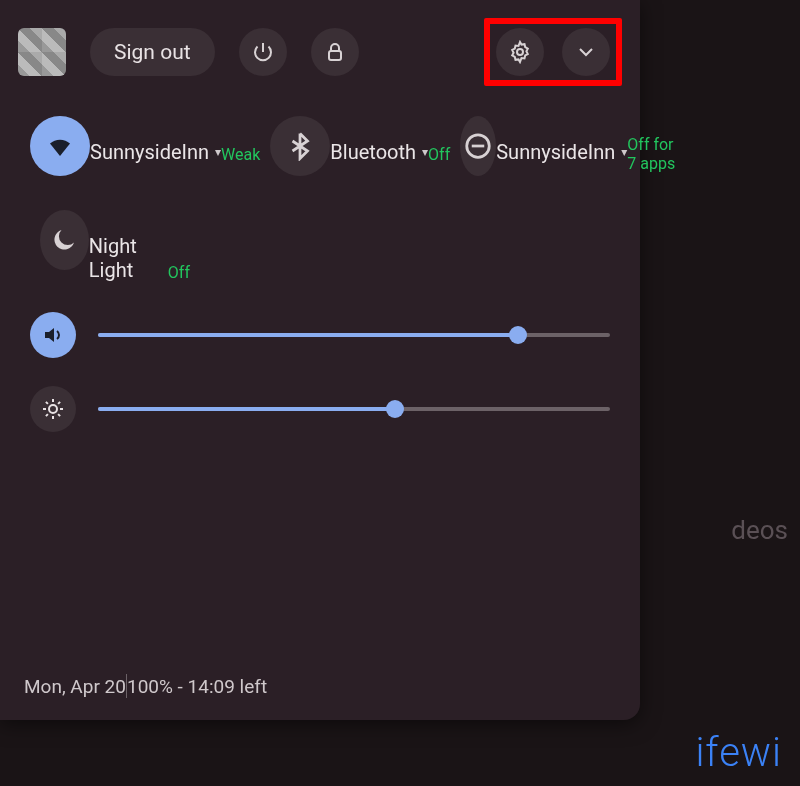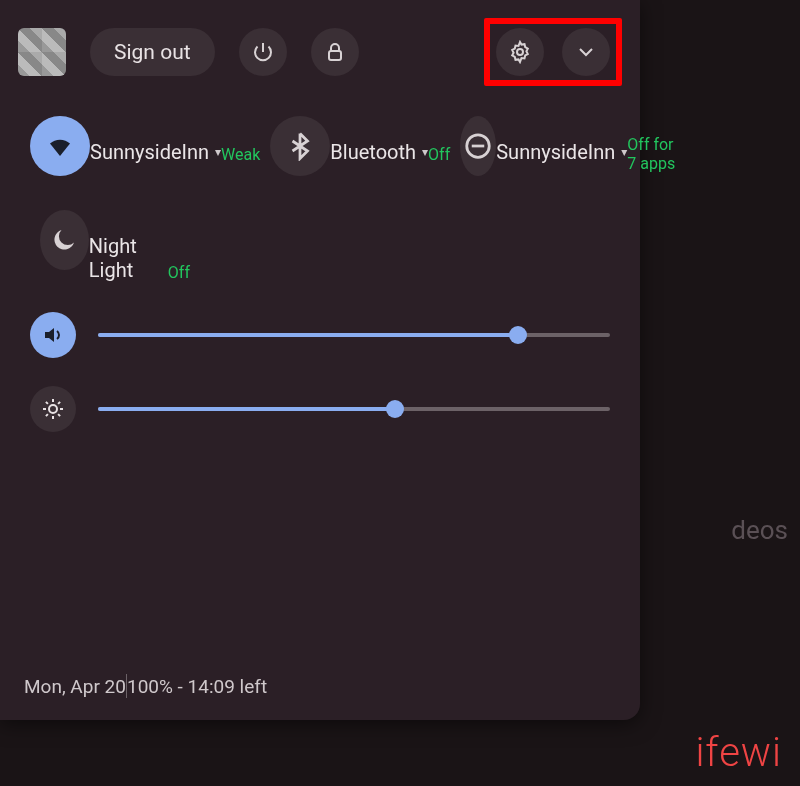--- a/index.html
+++ b/index.html
@@ -39,21 +39,21 @@
   .slider-btn.on svg{fill:#1a1f2b;stroke:#1a1f2b;}
   .slider-btn.off svg{fill:none;stroke:#e8e2e4;stroke-width:2;}
   .track{position:relative;flex:1;height:4px;background:#6c6267;border-radius:2px;}
   .track .fill{position:absolute;left:0;top:0;bottom:0;background:#8aadf0;border-radius:2px;}
   .track .thumb{position:absolute;top:50%;width:18px;height:18px;border-radius:50%;background:#8aadf0;transform:translate(-50%,-50%);cursor:pointer;}
   
   .footer{position:absolute;left:0;bottom:0;padding:14px 24px 22px 24px;display:flex;align-items:center;color:#cfc8cb;font-size:19px;}
   .footer .divider{width:1px;height:24px;background:#6c6267;}
   
   .bg-text{position:absolute;right:12px;top:515px;color:#5a5055;font-size:26px;}
-  .watermark{position:absolute;right:18px;bottom:10px;color:#ef4444;font-size:40px;font-weight:300;letter-spacing:1px;}
+  .watermark{position:absolute;right:18px;bottom:10px;color:#3b82f6;font-size:40px;font-weight:300;letter-spacing:1px;}
 </style>
 </head>
 <body>
 
 <div class="backdrop">
   <span class="bg-text">deos</span>
   <span class="watermark">ifewi</span>
 </div>
 
 <div class="panel">

